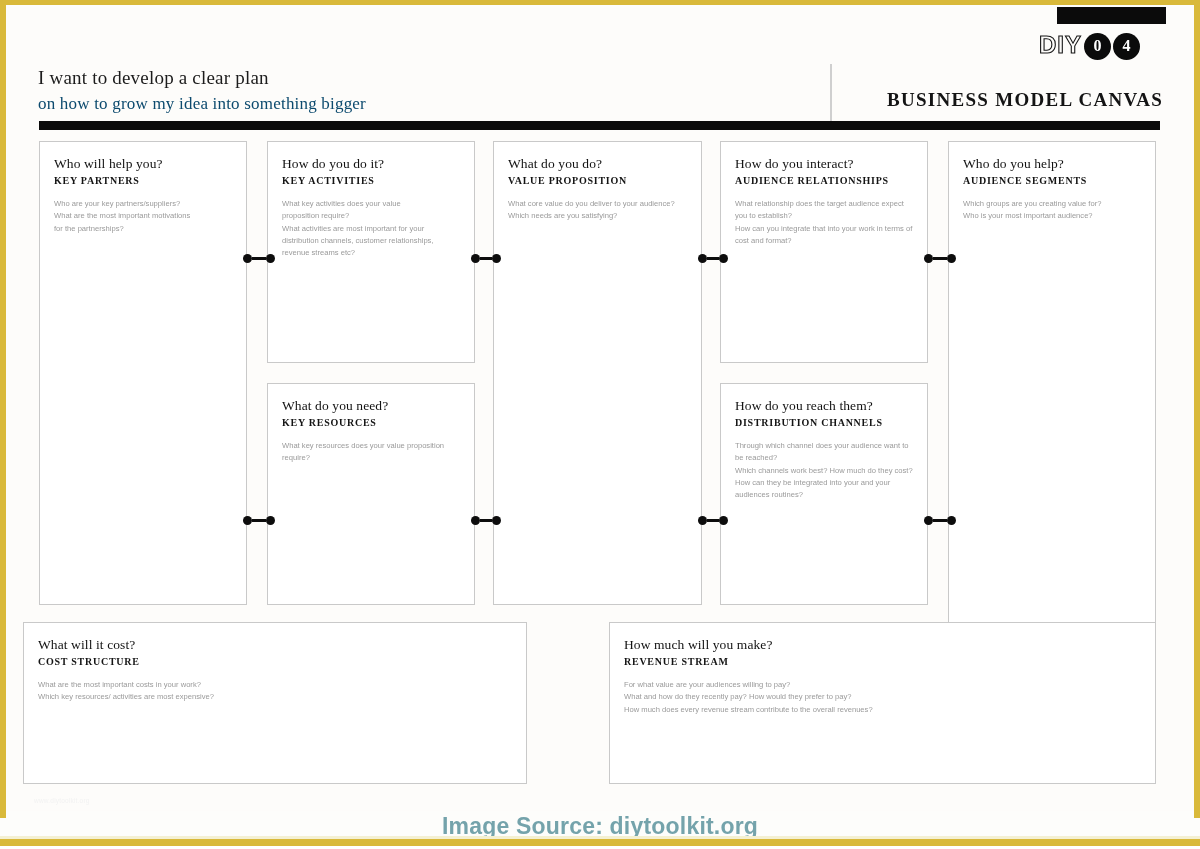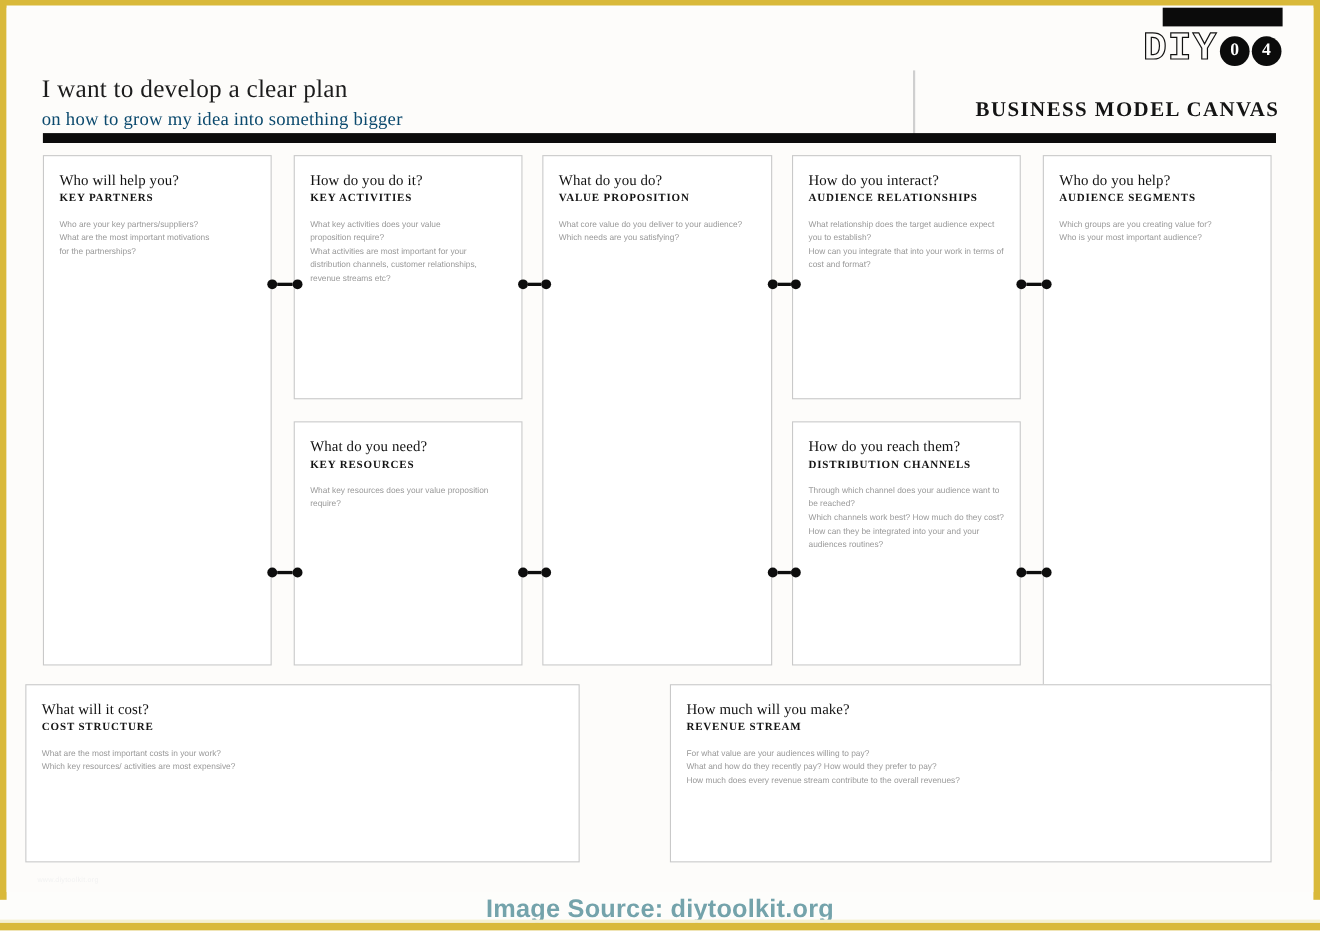--- a/index.html
+++ b/index.html
@@ -51,22 +51,22 @@
   }
   .diy-logo {
     position: absolute;
     left: 1033px;
     top: 22px;
     display: flex;
     align-items: center;
     height: 34px;
   }
   .diy-word {
-    font-family: Liberation Mono, monospace;
-    font-size: 36px;
+    font-family: Liberation Sans, sans-serif;
+    font-size: 24px;
     font-weight: bold;
     letter-spacing: 1px;
     color: transparent;
     -webkit-text-stroke: 1.1px #111;
     line-height: 1;
     position: relative;
     top: -1px;
   }
   .diy-num {
     width: 27px;
@@ -84,21 +84,21 @@
   }
 
   .headline-wrap {
     position: absolute;
     left: 32px;
     top: 58px;
     width: 760px;
   }
   .headline-main {
     font-family: "Liberation Serif", serif;
-    font-size: 23px;
+    font-size: 19px;
     color: #1c1c1c;
     letter-spacing: 0.2px;
     line-height: 1.35;
   }
   .headline-sub {
     font-family: "Liberation Serif", serif;
     font-size: 17px;
     color: #0c4a6e;
     letter-spacing: 0.2px;
     line-height: 1.35;

